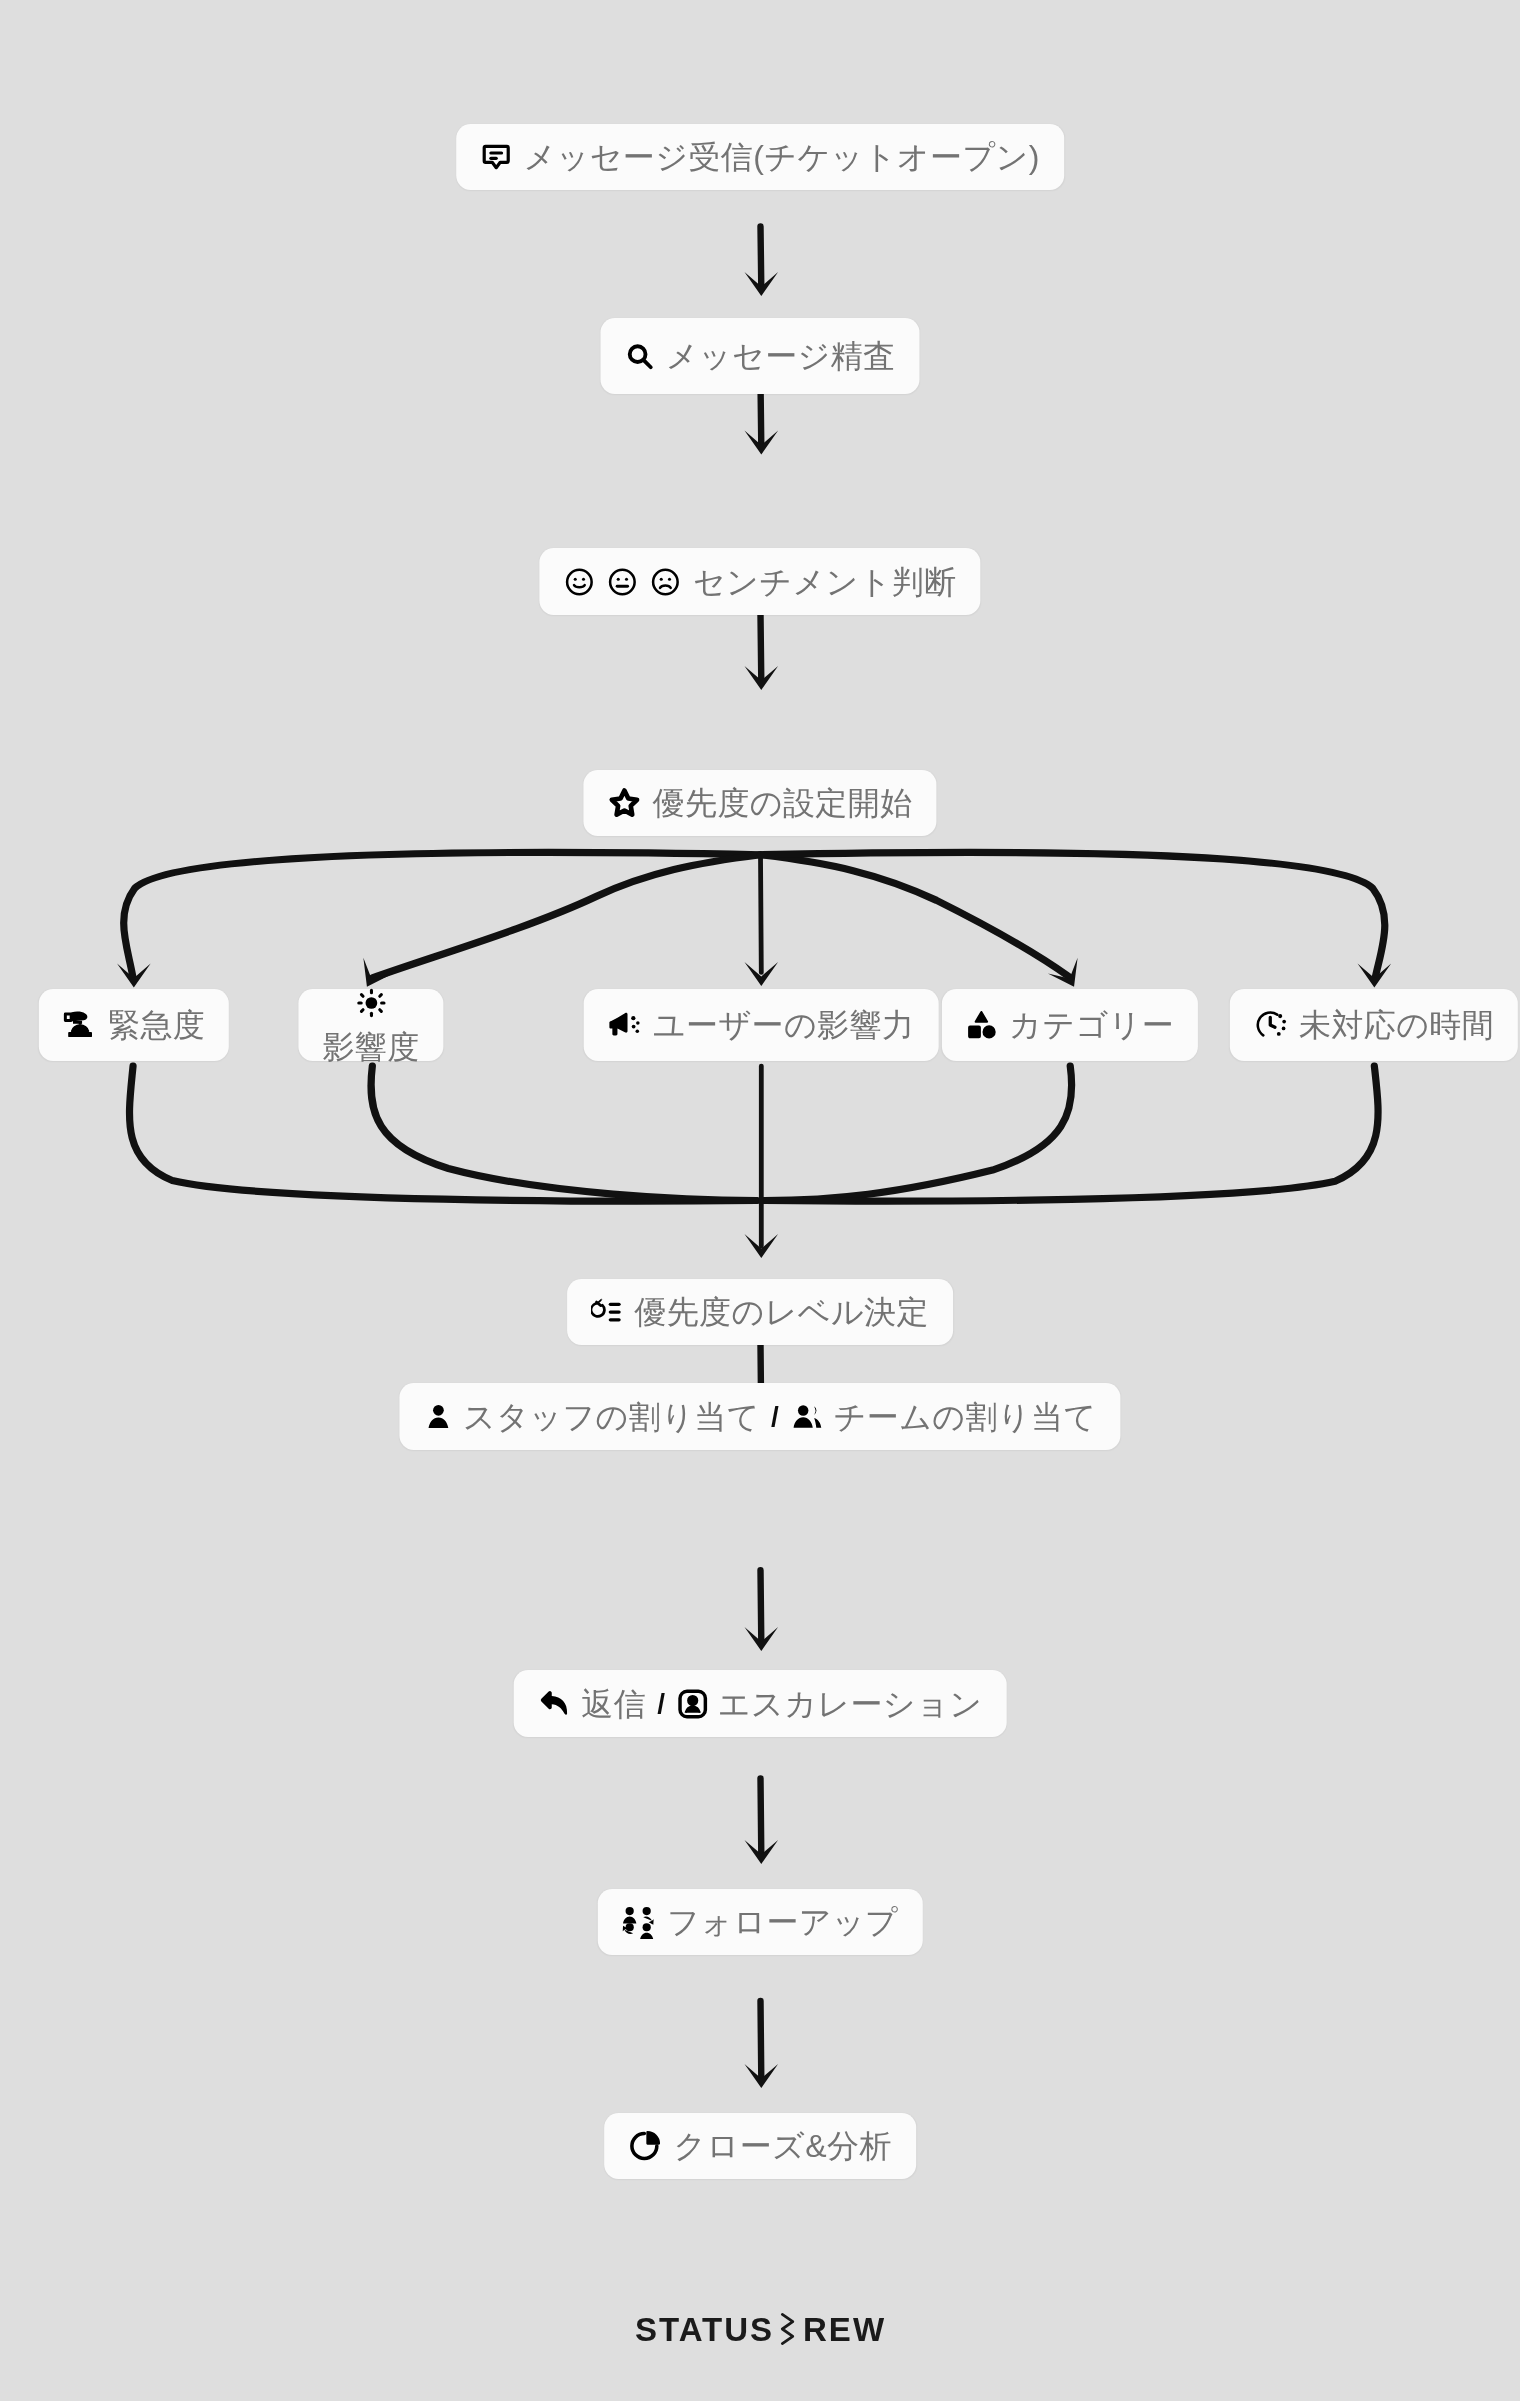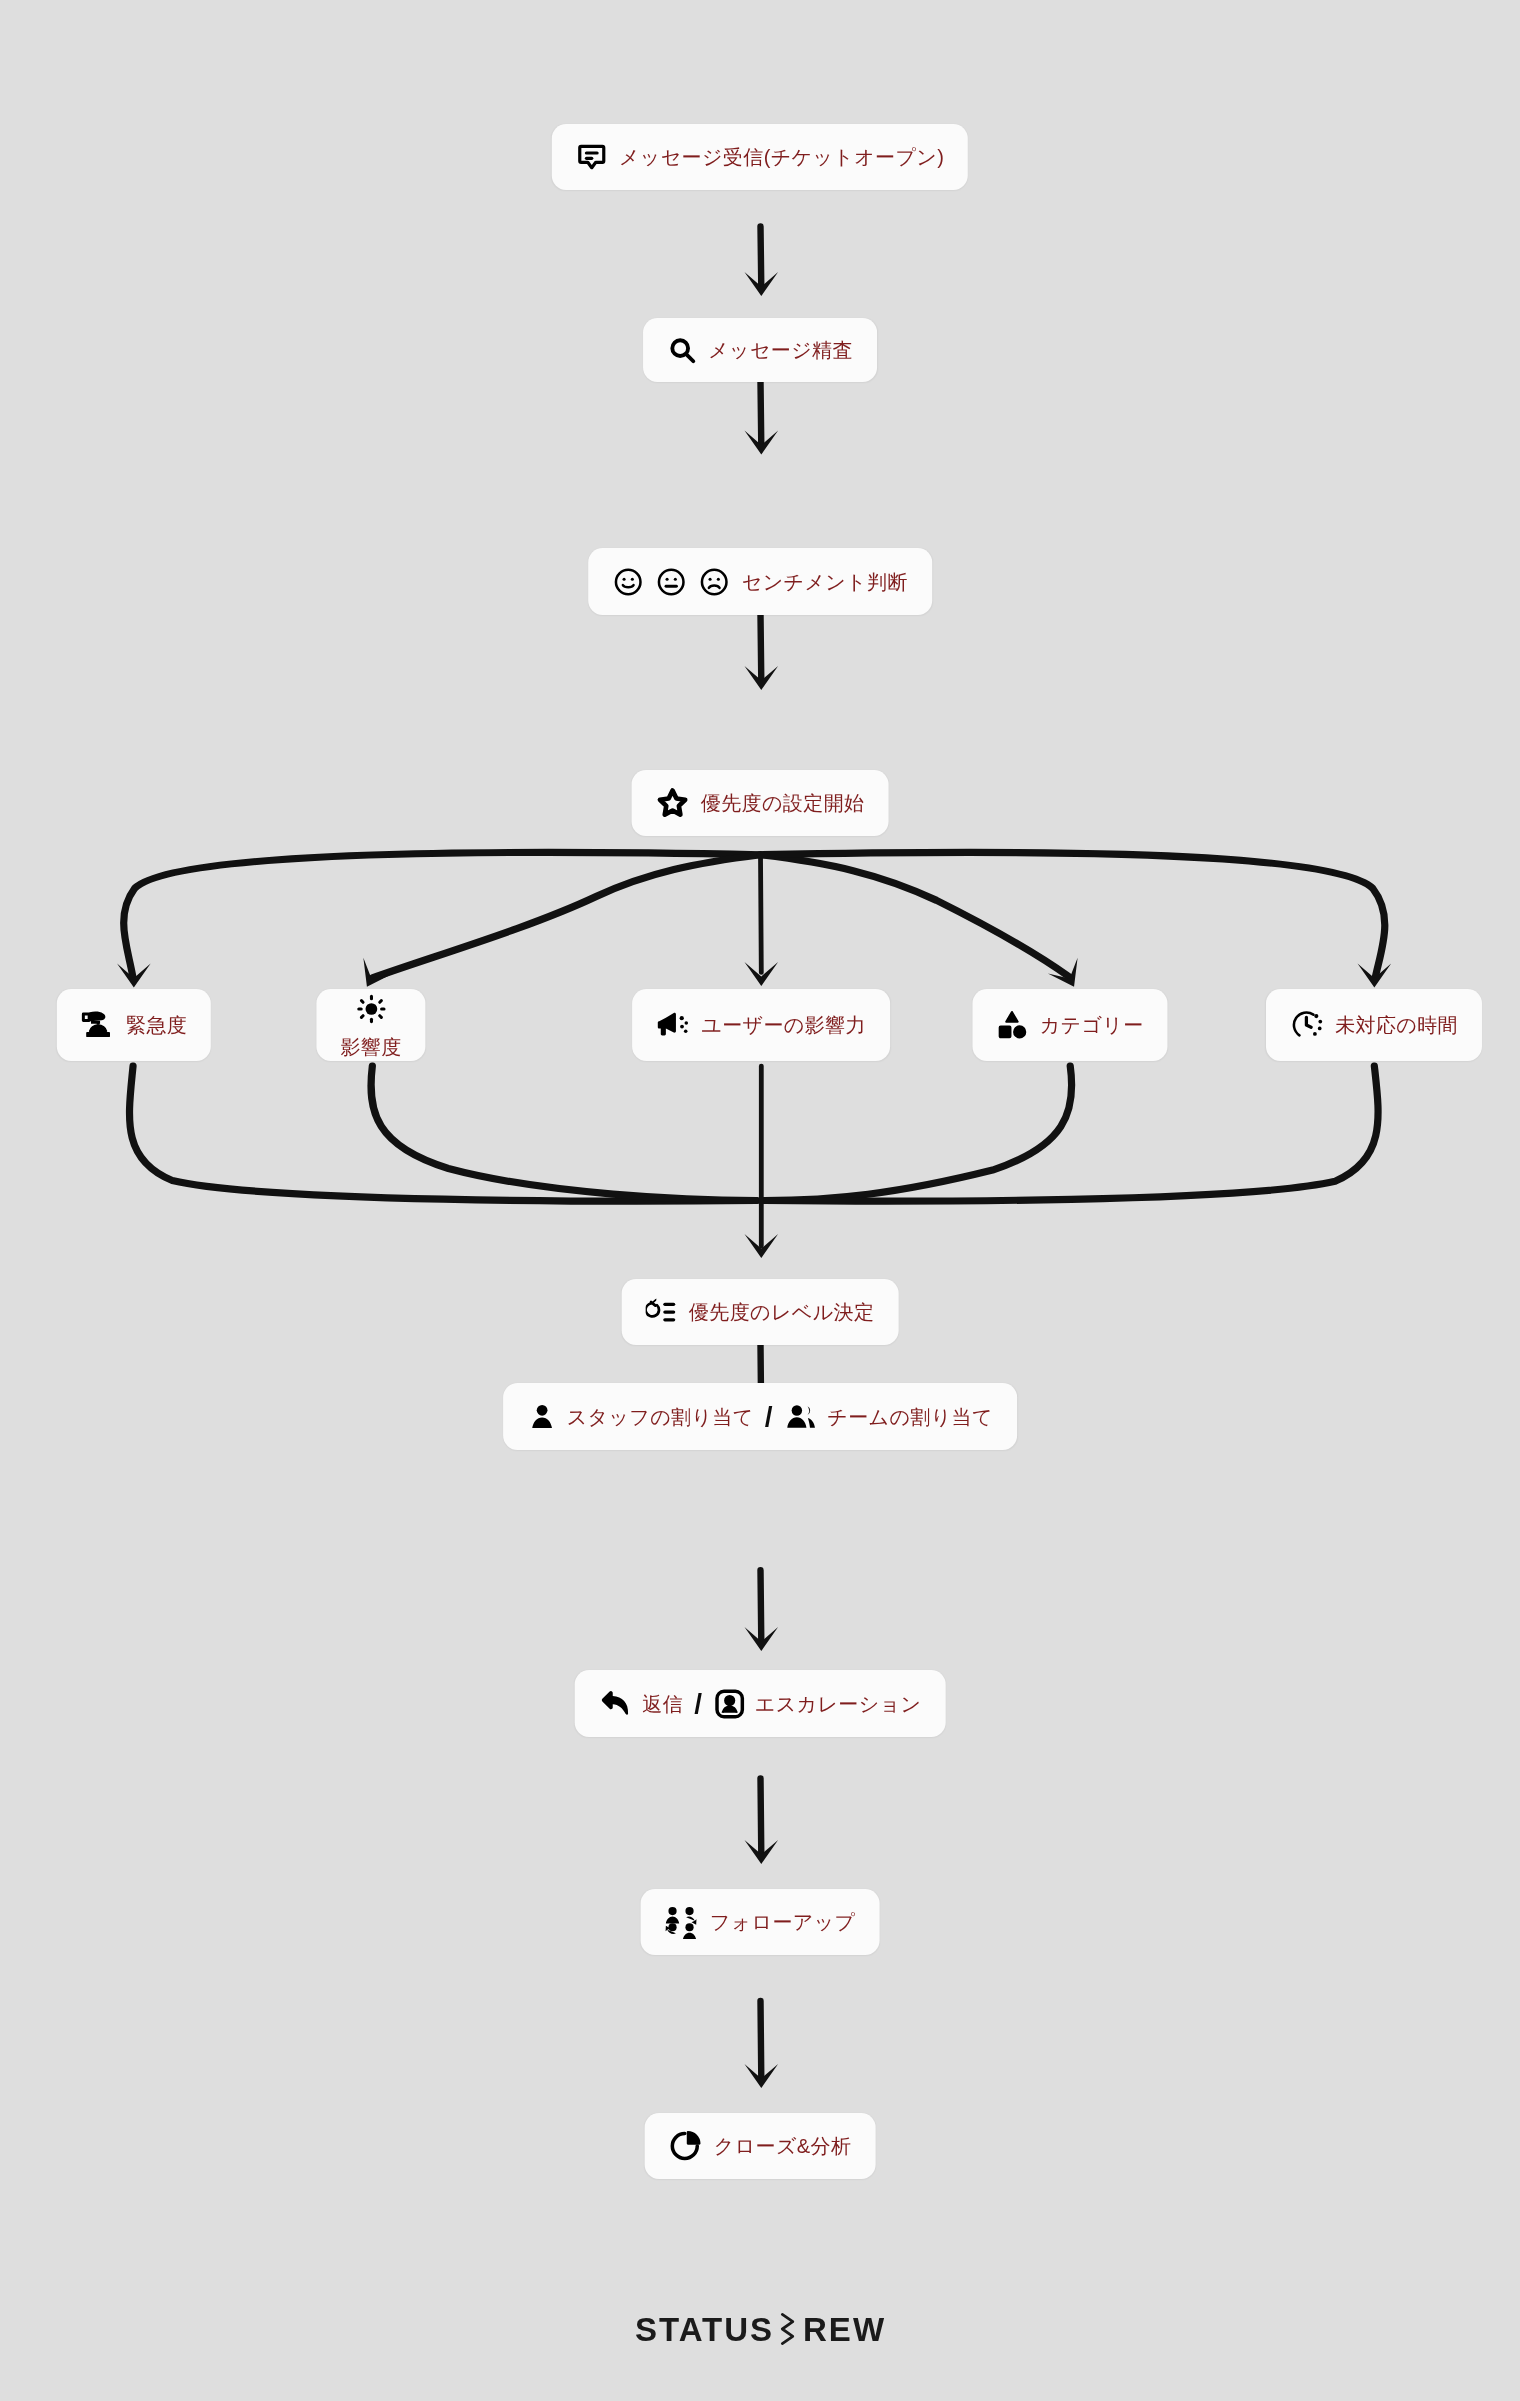--- a/index.html
+++ b/index.html
@@ -36,22 +36,22 @@
     box-sizing: border-box;
     display: flex;
     align-items: center;
     justify-content: center;
     gap: 11.2px;
     padding: 0 24px;
     white-space: nowrap;
     box-shadow: 0 0.8px 1.6px rgba(0,0,0,0.05);
   }
   .node .label {
-    font-size: 20px;
-    color: #7f1d1d;
+    font-size: 32px;
+    color: #737373;
     line-height: 1;
     letter-spacing: 0.4px;
     font-weight: 400;
   }
   .node .sep {
     font-size: 28px;
     color: #0c0c0c;
     line-height: 1;
     font-weight: 700;
     margin: 0 1.6px;
@@ -179,21 +179,21 @@
     <span class="ic">
       <svg width="32" height="32" viewBox="0 0 24 24" fill="none" stroke="#000" stroke-width="2.4" stroke-linecap="round" stroke-linejoin="round">
         <path d="M4 4 h16 a1 1 0 0 1 1 1 v10 a1 1 0 0 1 -1 1 h-5 l-3 4 l-3 -4 h-5 a1 1 0 0 1 -1 -1 v-10 a1 1 0 0 1 1 -1 z"></path>
         <path d="M8 9 h8"></path>
           <path d="M8 13 h4"></path>
       </svg>
     </span>
     <span class="label">メッセージ受信(チケットオープン)</span>
   </div>
 
-  <div class="node" style="left:760px; top:318px; height:64px;">
+  <div class="node" style="left:760px; top:318px; height:76px;">
     <span class="ic">
       <svg width="30" height="30" viewBox="0 0 24 24" fill="none" stroke="#000" stroke-width="3.1" stroke-linecap="round">
         <circle cx="10.5" cy="10.5" r="6.3"></circle>
         <path d="M15.3 15.3 L21 21"></path>
       </svg>
     </span>
     <span class="label">メッセージ精査</span>
   </div>
 
   <div class="node" style="left:760px; top:548px; height:67px; ">

